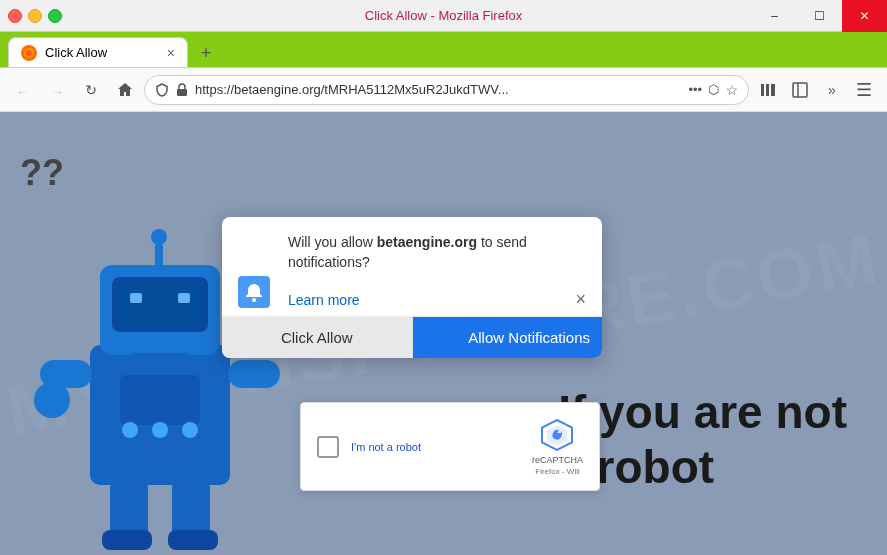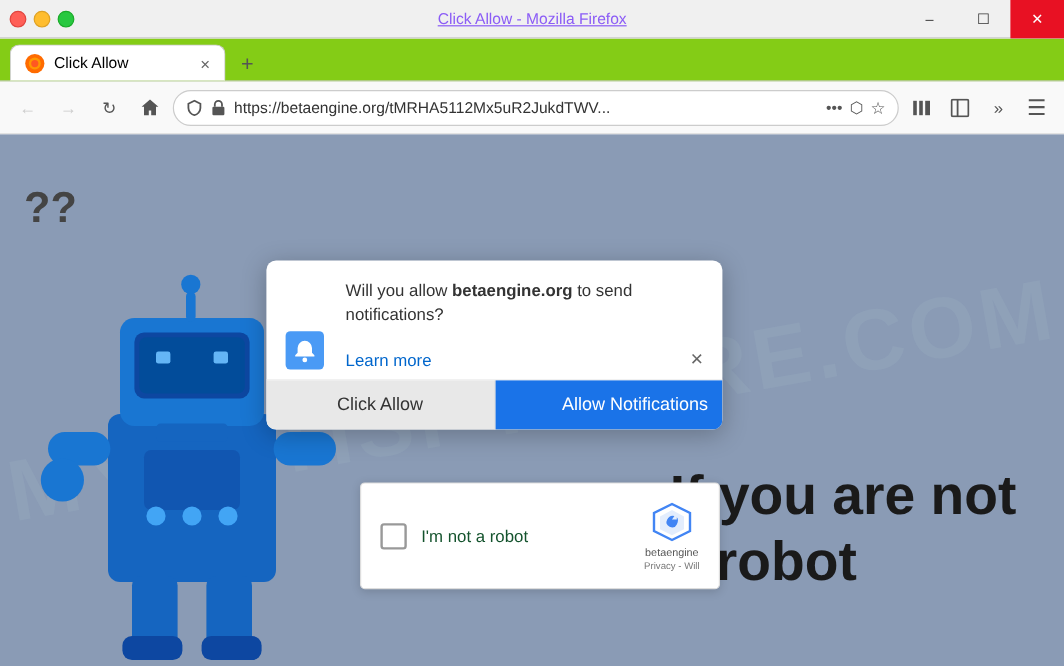--- a/index.html
+++ b/index.html
@@ -10,22 +10,21 @@
       background: #f0f0f0;
       height: 32px;
       display: flex;
       align-items: center;
       justify-content: center;
       position: relative;
       border-bottom: 1px solid #ccc;
     }
     .title-bar-title {
       font-size: 13px;
-      color: #8b5cf6;
-      text-decoration: underline;
+      color: #be185d;
     }
     .window-controls {
       position: absolute;
       right: 0;
       top: 0;
       height: 32px;
       display: flex;
       align-items: center;
     }
     .win-btn {
@@ -218,22 +217,22 @@
     }
     .captcha-checkbox {
       width: 22px;
       height: 22px;
       border: 2px solid #999;
       border-radius: 3px;
       flex-shrink: 0;
     }
     .captcha-label {
       flex: 1;
-      font-size: 14px;
-      color: #14532d;
+      font-size: 11px;
+      color: #1d4ed8;
     }
     .captcha-logo-area {
       display: flex;
       flex-direction: column;
       align-items: center;
       gap: 2px;
     }
     .recaptcha-text {
       font-size: 9px;
       color: #555;
@@ -458,23 +457,23 @@
   <div class="captcha-box">
     <div class="captcha-checkbox"></div>
     <span class="captcha-label">I'm not a robot</span>
     <div class="captcha-logo-area">
 
       <svg width="36" height="36" viewBox="0 0 36 36">
         <path d="M18 3 L33 10.5 L33 25.5 L18 33 L3 25.5 L3 10.5 Z" fill="none" stroke="#4285f4" stroke-width="2"></path>
         <path d="M18 8 L28 13.5 L28 24 L18 29 L8 24 L8 13.5 Z" fill="#4285f4" opacity="0.15"></path>
         <path d="M22 14 Q24 16 22 20 Q20 24 16 22 Q12 20 14 16 Q16 12 20 13 L18 16 L22 16 L22 12 Z" fill="#4285f4"></path>
       </svg>
-      <div class="recaptcha-text">betaengine</div>
+      <div class="recaptcha-text">reCAPTCHA</div>
       <div class="recaptcha-links">
-        <span>Privacy</span>
+        <span>Firefox</span>
         <span> - </span>
         <span>Will</span>
       </div>
     </div>
   </div>
 
   <div class="notification-popup">
     <div class="popup-header">
       <div class="popup-icon">
         <svg width="20" height="20" viewBox="0 0 20 20">

